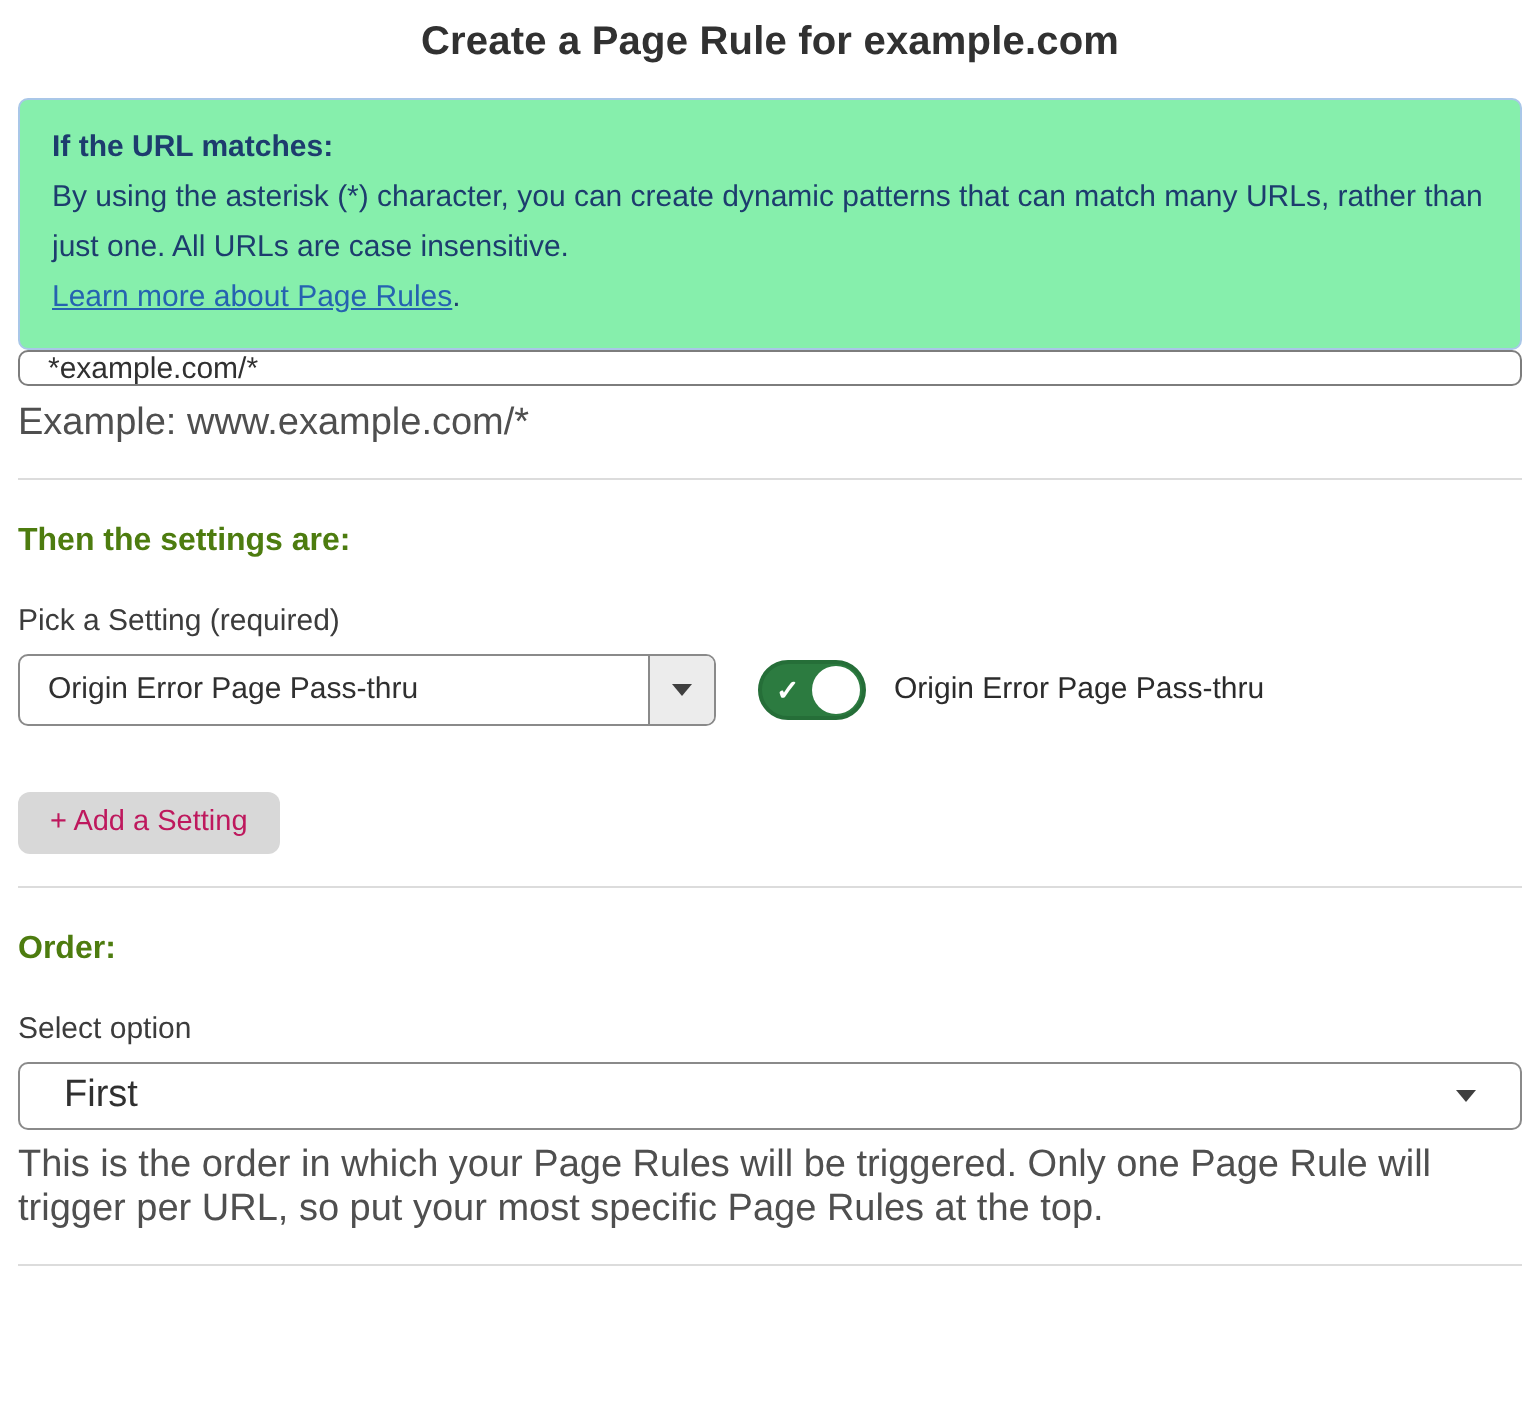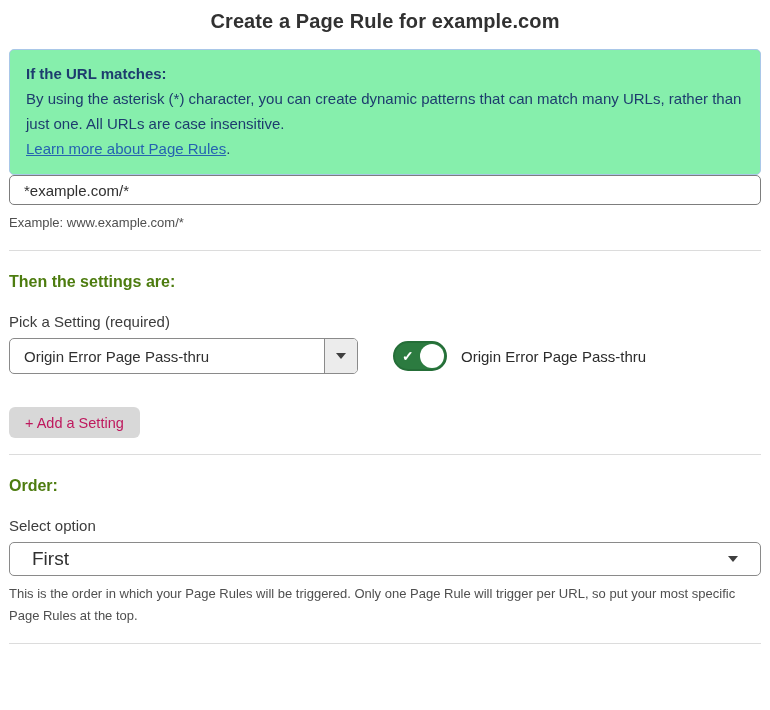--- a/index.html
+++ b/index.html
@@ -44,33 +44,33 @@
 
   .field-label {
     font-size: 15px;
     color: #3c3c3c;
     margin-top: 22px;
     margin-bottom: 8px;
   }
 
   .text-input {
     width: 100%;
-    height: 30px;
+    height: 18px;
     border: 1px solid #7d7d7d;
     border-radius: 5px;
     font-family: "Liberation Sans", sans-serif;
     font-size: 15px;
     color: #303030;
     padding: 0 14px;
     background: #ffffff;
     outline: none;
   }
 
   .helper-text {
-    font-size: 13px;
+    font-size: 19px;
     color: #4f4f4f;
     margin-top: 7px;
     line-height: 22px;
   }
 
   .divider {
     border: none;
     border-top: 1px solid #dcdcdc;
     margin: 16px 0 0 0;
   }
@@ -80,21 +80,20 @@
     font-weight: 700;
     color: #4d7c0f;
     margin-top: 22px;
   }
 
   
   .setting-row {
     display: flex;
     align-items: center;
     margin-top: 0;
-    gap: 14px;
   }
   .setting-select {
     width: 349px;
     height: 36px;
     border: 1px solid #8a8a8a;
     border-radius: 5px;
     background: #ffffff;
     display: flex;
     align-items: stretch;
     overflow: hidden;

